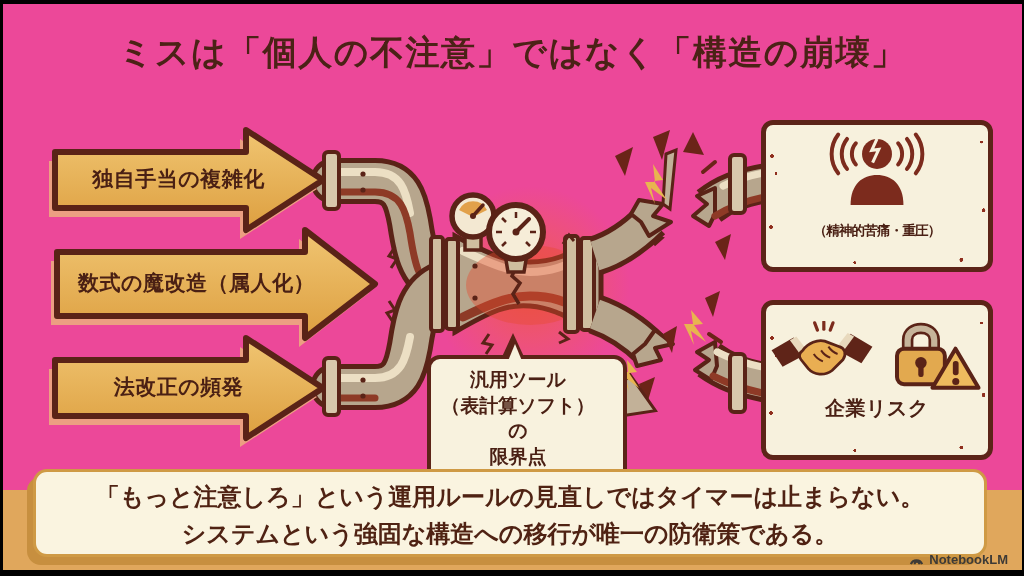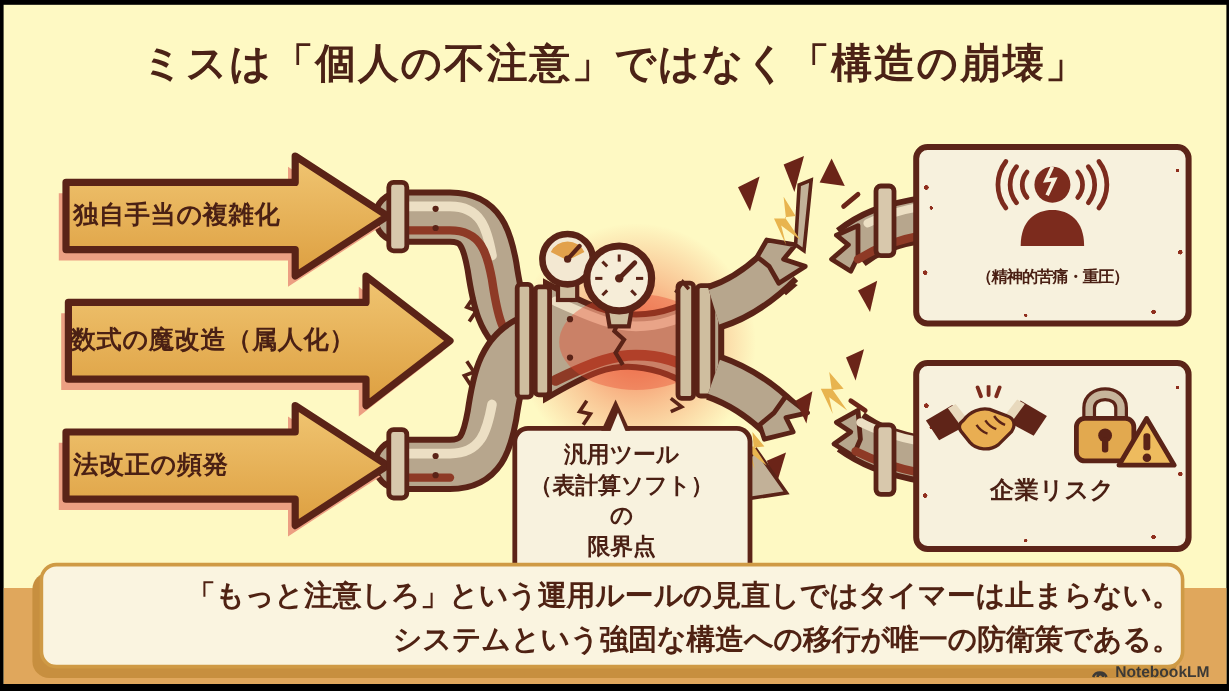--- a/index.html
+++ b/index.html
@@ -1,23 +1,23 @@
 <!DOCTYPE html>
 <html><head>
 <meta charset="utf-8">
 <style>
   html,body{margin:0;padding:0;background:#000;}
   .frame{position:relative;width:1024px;height:576px;background:#000;overflow:hidden;
          font-family:"Liberation Sans","DejaVu Sans",sans-serif;}
-  .canvas{position:absolute;top:4px;left:3px;right:2px;bottom:6px;background:#fef9c3;overflow:hidden;text-decoration:underline;}
+  .canvas{position:absolute;top:4px;left:3px;right:2px;bottom:6px;background:#ec4899;overflow:hidden;text-decoration:underline;}
   .abs{position:absolute;}
   .title{left:0;top:26px;width:100%;text-align:center;font-size:34px;font-weight:bold;
          color:#4b2216;letter-spacing:1.5px;}
   svg.art{position:absolute;left:0;top:0;width:1024px;height:576px;}
-  .arrow-label{color:#4a2014;font-weight:bold;font-size:21px;letter-spacing:0.5px;}
+  .arrow-label{color:#4a2014;font-weight:bold;font-size:21px;text-align:center;letter-spacing:0.5px;}
   .lbl1{left:58px;top:161px;width:235px;}
   .lbl2{left:56px;top:265px;width:275px;}
   .lbl3{left:58px;top:369px;width:235px;}
   .callout{left:424px;top:351px;width:170px;background:#f8f2de;border:4px solid #5c2418;
            border-radius:13px;text-align:center;color:#4a2014;font-weight:bold;
            font-size:19px;line-height:1.35;padding:8px 20px 9px 2px;}
   .callout::before{content:"";position:absolute;top:-26px;left:70px;width:0;height:0;
            border-left:12px solid transparent;border-right:12px solid transparent;
            border-bottom:26px solid #5c2418;}
   .callout::after{content:"";position:absolute;top:-15px;left:77px;width:0;height:0;
@@ -35,21 +35,21 @@
             radial-gradient(circle 2px at 88% 95%, #8f2e1d 90%, transparent);}
   .box1{left:758px;top:116px;height:136px;padding-top:6px;}
   .box2{left:758px;top:296px;height:140px;padding-top:10px;}
   .conseq .ic-row{display:flex;justify-content:center;align-items:center;gap:14px;}
   .conseq .t{font-size:20px;font-weight:bold;letter-spacing:0.5px;margin-top:2px;}
   .conseq .s{font-size:13.5px;font-weight:bold;letter-spacing:-0.8px;margin-top:17px;}
   .box2 .s{font-size:12px;}
   .goldstrip{left:0;top:486px;width:1024px;height:84px;background:#e0a75c;}
   .banner{left:30px;top:465px;width:948px;height:76px;background:#faf4e0;
           border:3px solid #cf9a45;border-radius:14px;box-shadow:-6px 8px 0 #c78f3f;
-          text-align:right;color:#4f2213;font-weight:bold;font-size:24px;line-height:1.55;
+          text-align:center;color:#4f2213;font-weight:bold;font-size:24px;line-height:1.55;
           padding-top:6px;}
   .watermark{right:14px;top:548px;display:flex;align-items:center;gap:5px;
              font-size:13px;font-weight:bold;color:#3d3a36;}
 </style>
 </head>
 <body>
 
 <div class="frame">
 <div class="canvas">
 

